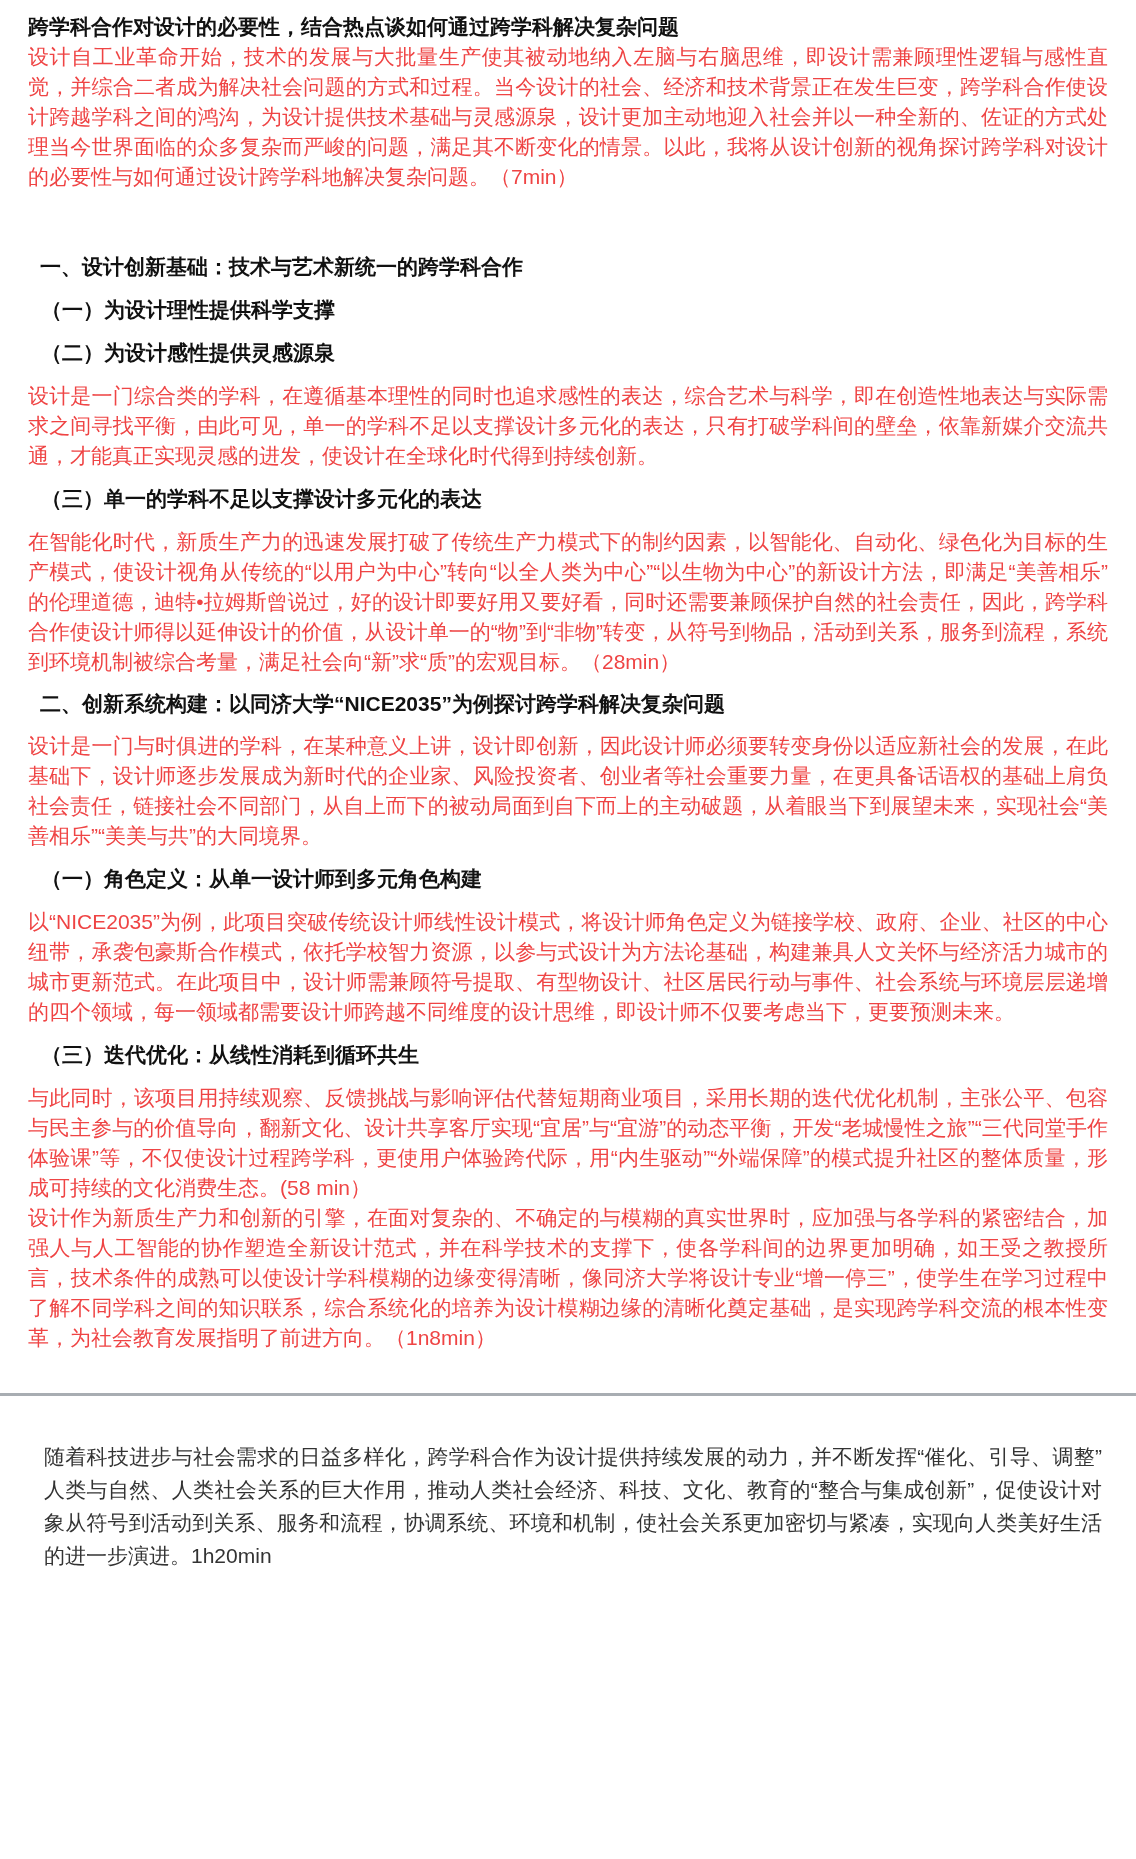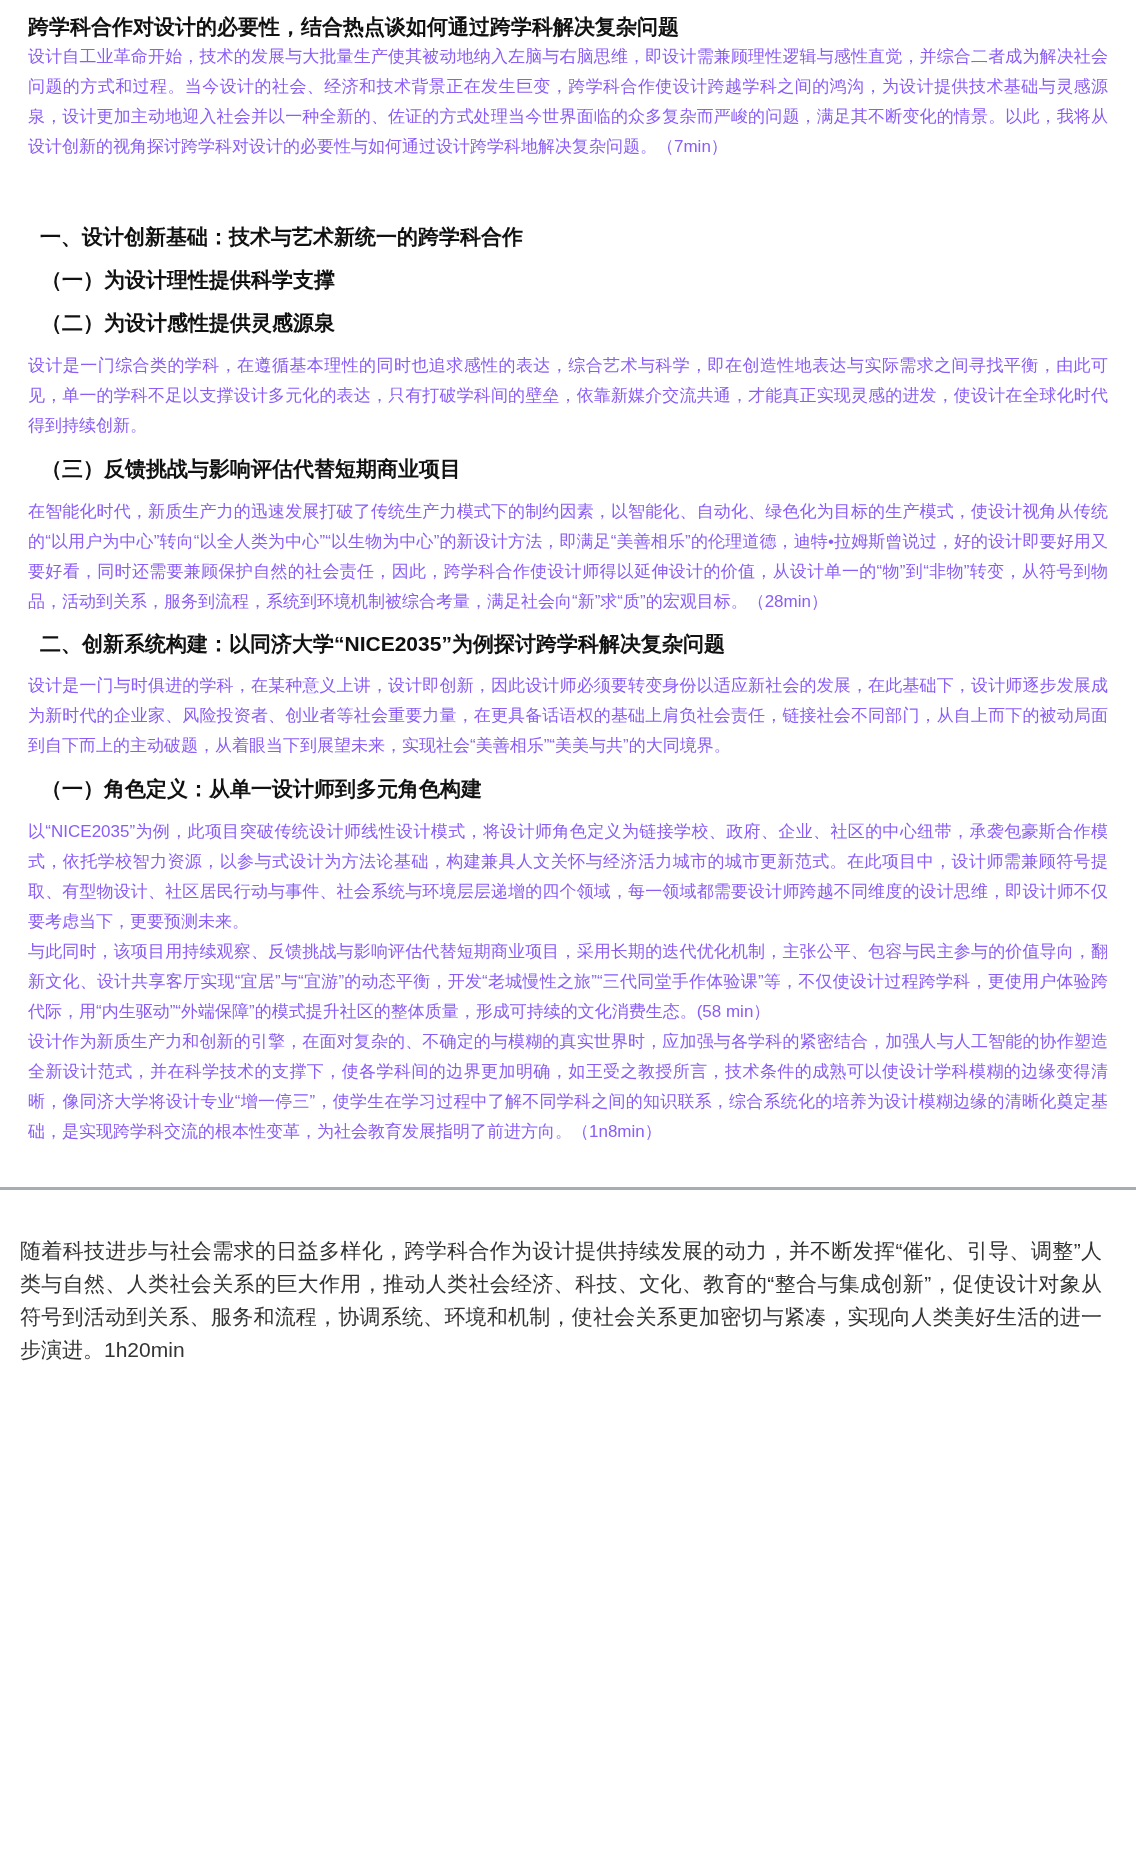--- a/index.html
+++ b/index.html
@@ -19,25 +19,25 @@
     padding: 12px 28px 0 28px;
   }
   .doc-title {
     font-size: 21px;
     line-height: 30px;
     font-weight: 700;
     margin: 0;
     color: #111111;
   }
   .para {
-    font-size: 17px;
+    font-size: 21px;
     line-height: 30px;
     margin: 0;
     text-align: justify;
-    color: #8b5cf6;
+    color: #ef4444;
   }
   .spacer {
     height: 48px;
   }
   .heading-1 {
     font-size: 21px;
     line-height: 30px;
     font-weight: 700;
     margin: 12px;
     color: #111111;
@@ -48,21 +48,21 @@
     font-weight: 700;
     margin: 13px;
     color: #111111;
   }
   .divider {
     border: none;
     border-top: 3px solid #a8adb2;
     margin: 40px 0 0 0;
   }
   .footer-block {
-    padding: 44px 34px 0 20px;
+    padding: 44px 34px 0 44px;
   }
   .footer-para {
     font-size: 21px;
     line-height: 33px;
     margin: 0;
     text-align: justify;
     color: #333333;
     font-weight: 400;
   }
 </style>
@@ -76,29 +76,30 @@
 
     <p class="para">设计自工业革命开始，技术的发展与大批量生产使其被动地纳入左脑与右脑思维，即设计需兼顾理性逻辑与感性直觉，并综合二者成为解决社会问题的方式和过程。当今设计的社会、经济和技术背景正在发生巨变，跨学科合作使设计跨越学科之间的鸿沟，为设计提供技术基础与灵感源泉，设计更加主动地迎入社会并以一种全新的、佐证的方式处理当今世界面临的众多复杂而严峻的问题，满足其不断变化的情景。以此，我将从设计创新的视角探讨跨学科对设计的必要性与如何通过设计跨学科地解决复杂问题。（7min）</p>
 
     <div class="spacer"></div>
 
     <section>
       <h2 class="heading-1">一、设计创新基础：技术与艺术新统一的跨学科合作</h2>
       <h3 class="heading-2">（一）为设计理性提供科学支撑</h3>
       <h3 class="heading-2">（二）为设计感性提供灵感源泉</h3>
       <p class="para">设计是一门综合类的学科，在遵循基本理性的同时也追求感性的表达，综合艺术与科学，即在创造性地表达与实际需求之间寻找平衡，由此可见，单一的学科不足以支撑设计多元化的表达，只有打破学科间的壁垒，依靠新媒介交流共通，才能真正实现灵感的进发，使设计在全球化时代得到持续创新。</p>
-      <h3 class="heading-2">（三）反馈挑战与影响评估代替短期商业项目</h3>
+      <h3 class="heading-2">（三）单一的学科不足以支撑设计多元化的表达</h3>
       <p class="para">在智能化时代，新质生产力的迅速发展打破了传统生产力模式下的制约因素，以智能化、自动化、绿色化为目标的生产模式，使设计视角从传统的“以用户为中心”转向“以全人类为中心”“以生物为中心”的新设计方法，即满足“美善相乐”的伦理道德，迪特•拉姆斯曾说过，好的设计即要好用又要好看，同时还需要兼顾保护自然的社会责任，因此，跨学科合作使设计师得以延伸设计的价值，从设计单一的“物”到“非物”转变，从符号到物品，活动到关系，服务到流程，系统到环境机制被综合考量，满足社会向“新”求“质”的宏观目标。（28min）</p>
     </section>
 
     <section>
       <h2 class="heading-1">二、创新系统构建：以同济大学“NICE2035”为例探讨跨学科解决复杂问题</h2>
       <p class="para">设计是一门与时俱进的学科，在某种意义上讲，设计即创新，因此设计师必须要转变身份以适应新社会的发展，在此基础下，设计师逐步发展成为新时代的企业家、风险投资者、创业者等社会重要力量，在更具备话语权的基础上肩负社会责任，链接社会不同部门，从自上而下的被动局面到自下而上的主动破题，从着眼当下到展望未来，实现社会“美善相乐”“美美与共”的大同境界。</p>
       <h3 class="heading-2">（一）角色定义：从单一设计师到多元角色构建</h3>
       <p class="para">以“NICE2035”为例，此项目突破传统设计师线性设计模式，将设计师角色定义为链接学校、政府、企业、社区的中心纽带，承袭包豪斯合作模式，依托学校智力资源，以参与式设计为方法论基础，构建兼具人文关怀与经济活力城市的城市更新范式。在此项目中，设计师需兼顾符号提取、有型物设计、社区居民行动与事件、社会系统与环境层层递增的四个领域，每一领域都需要设计师跨越不同维度的设计思维，即设计师不仅要考虑当下，更要预测未来。</p>
+      <h3 class="heading-2">（三）迭代优化：从线性消耗到循环共生</h3>
       <p class="para">与此同时，该项目用持续观察、反馈挑战与影响评估代替短期商业项目，采用长期的迭代优化机制，主张公平、包容与民主参与的价值导向，翻新文化、设计共享客厅实现“宜居”与“宜游”的动态平衡，开发“老城慢性之旅”“三代同堂手作体验课”等，不仅使设计过程跨学科，更使用户体验跨代际，用“内生驱动”“外端保障”的模式提升社区的整体质量，形成可持续的文化消费生态。(58 min）</p>
     </section>
 
     <section>
       <p class="para">设计作为新质生产力和创新的引擎，在面对复杂的、不确定的与模糊的真实世界时，应加强与各学科的紧密结合，加强人与人工智能的协作塑造全新设计范式，并在科学技术的支撑下，使各学科间的边界更加明确，如王受之教授所言，技术条件的成熟可以使设计学科模糊的边缘变得清晰，像同济大学将设计专业“增一停三”，使学生在学习过程中了解不同学科之间的知识联系，综合系统化的培养为设计模糊边缘的清晰化奠定基础，是实现跨学科交流的根本性变革，为社会教育发展指明了前进方向。（1n8min）</p>
     </section>
 
   </div>
 
   <hr class="divider">

